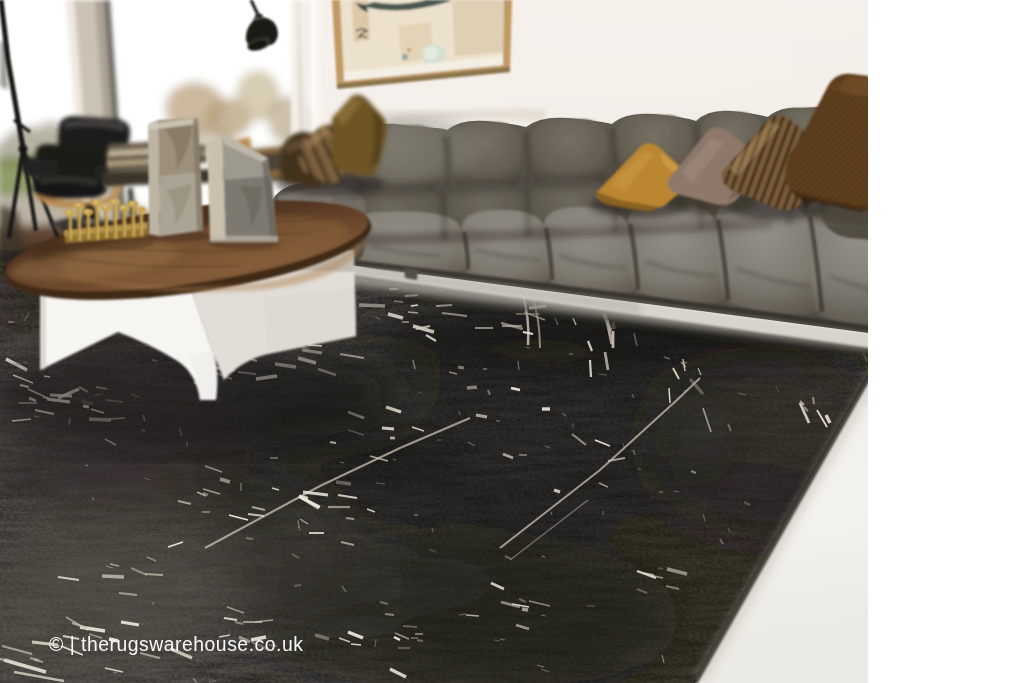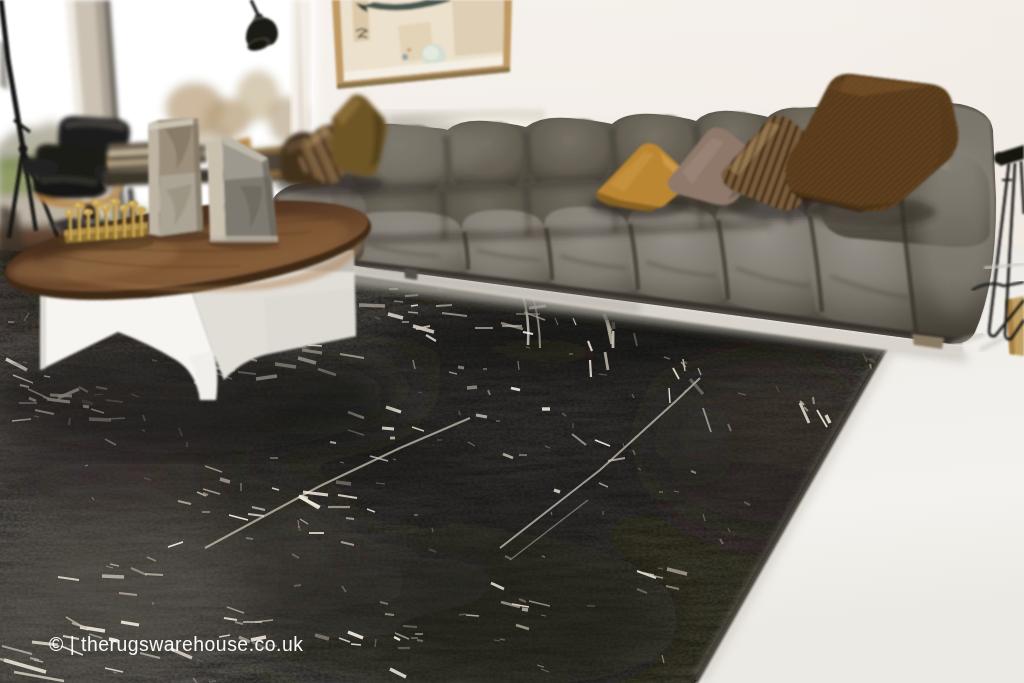--- a/index.html
+++ b/index.html
@@ -1,16 +1,16 @@
 <!DOCTYPE html>
 <html><head>
 <meta charset="utf-8">
 <style>
   html,body{margin:0;padding:0;background:#fff;}
-  #scene{position:relative;width:1024px;height:683px;overflow:hidden;font-family:"Liberation Sans",sans-serif;}
+  #scene{position:relative;width:868px;height:683px;overflow:hidden;font-family:"Liberation Sans",sans-serif;}
 </style>
 </head>
 <body>
 <div id="scene">
 <svg width="1024" height="683" viewBox="0 0 1024 683" xmlns="http://www.w3.org/2000/svg">
 <defs>
   <linearGradient id="wallG" x1="0" y1="0" x2="1" y2="0">
     <stop offset="0" stop-color="#f5efe8"></stop>
     <stop offset="0.45" stop-color="#f2ece5"></stop>
     <stop offset="0.8" stop-color="#f1ebe4"></stop>

